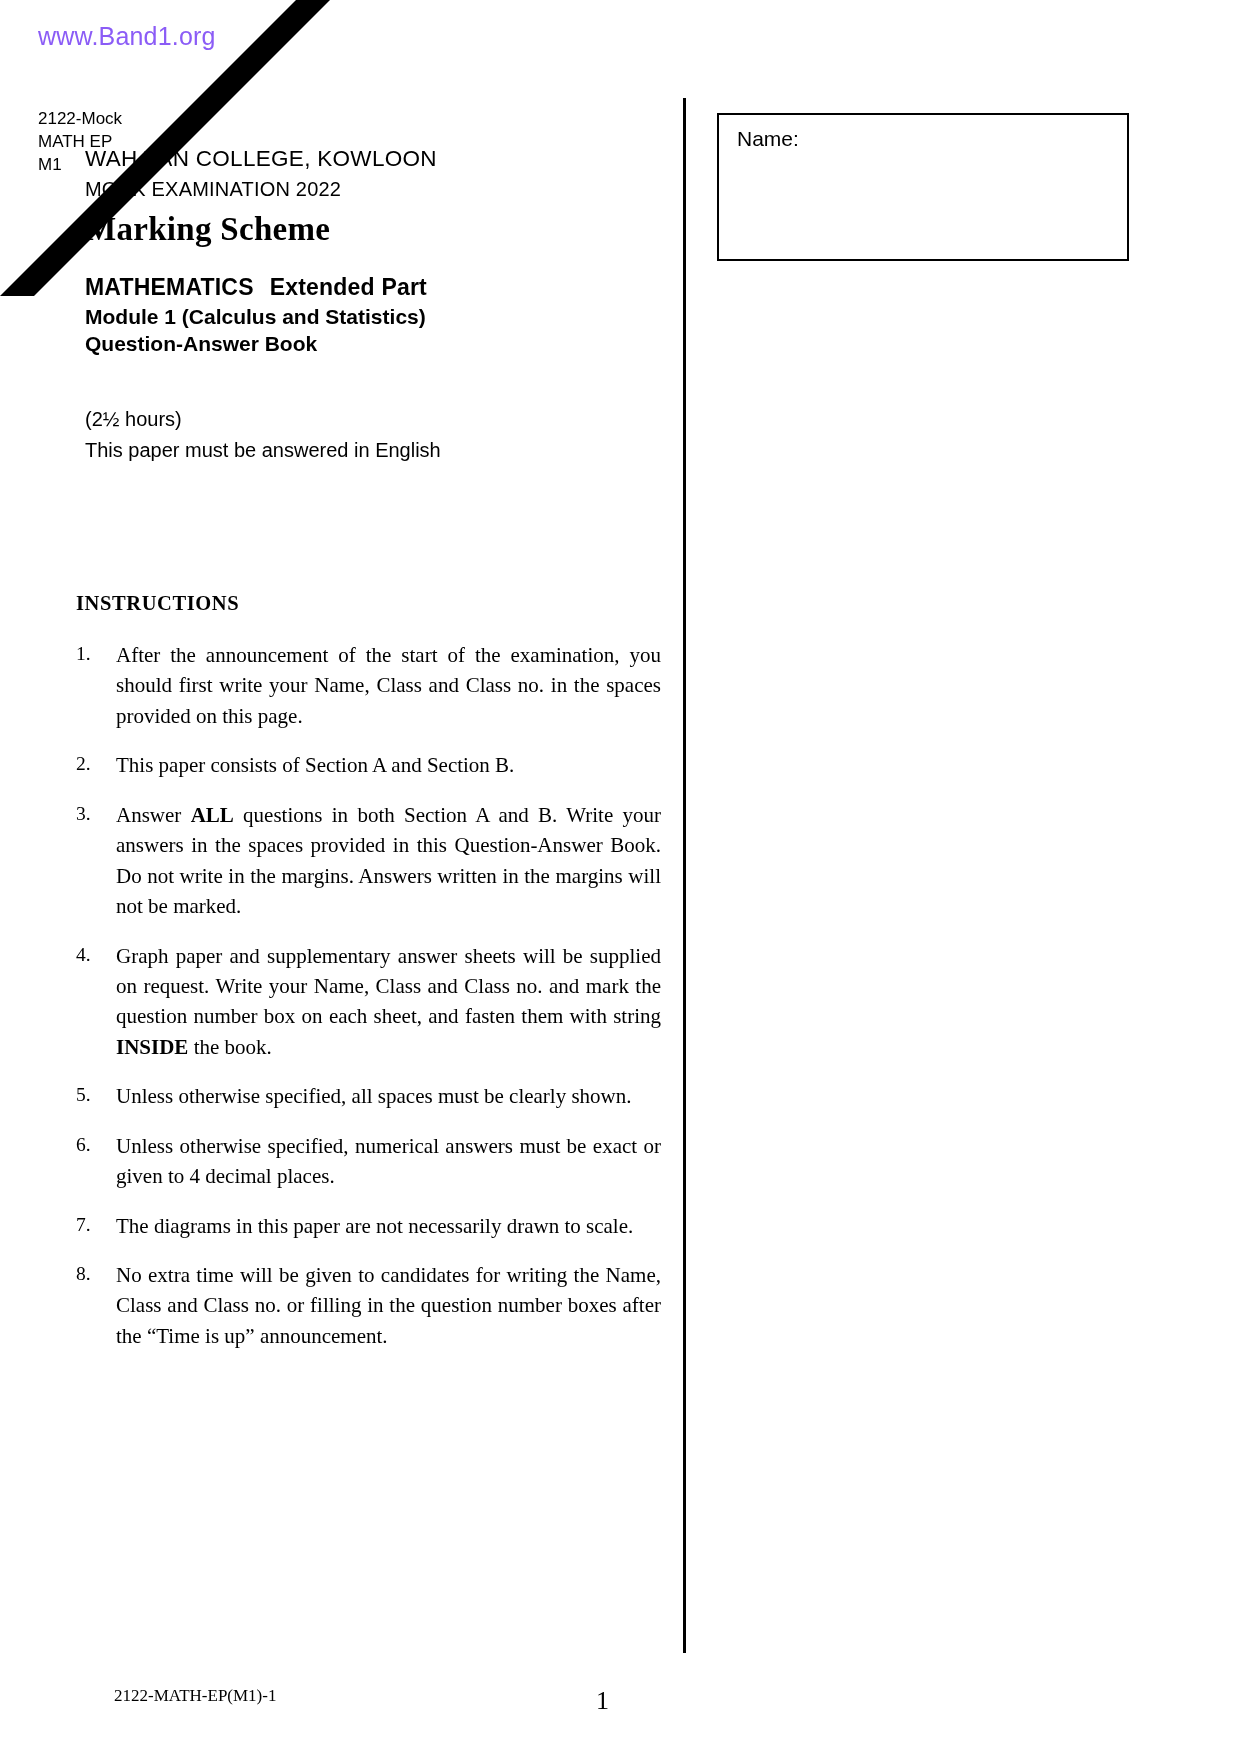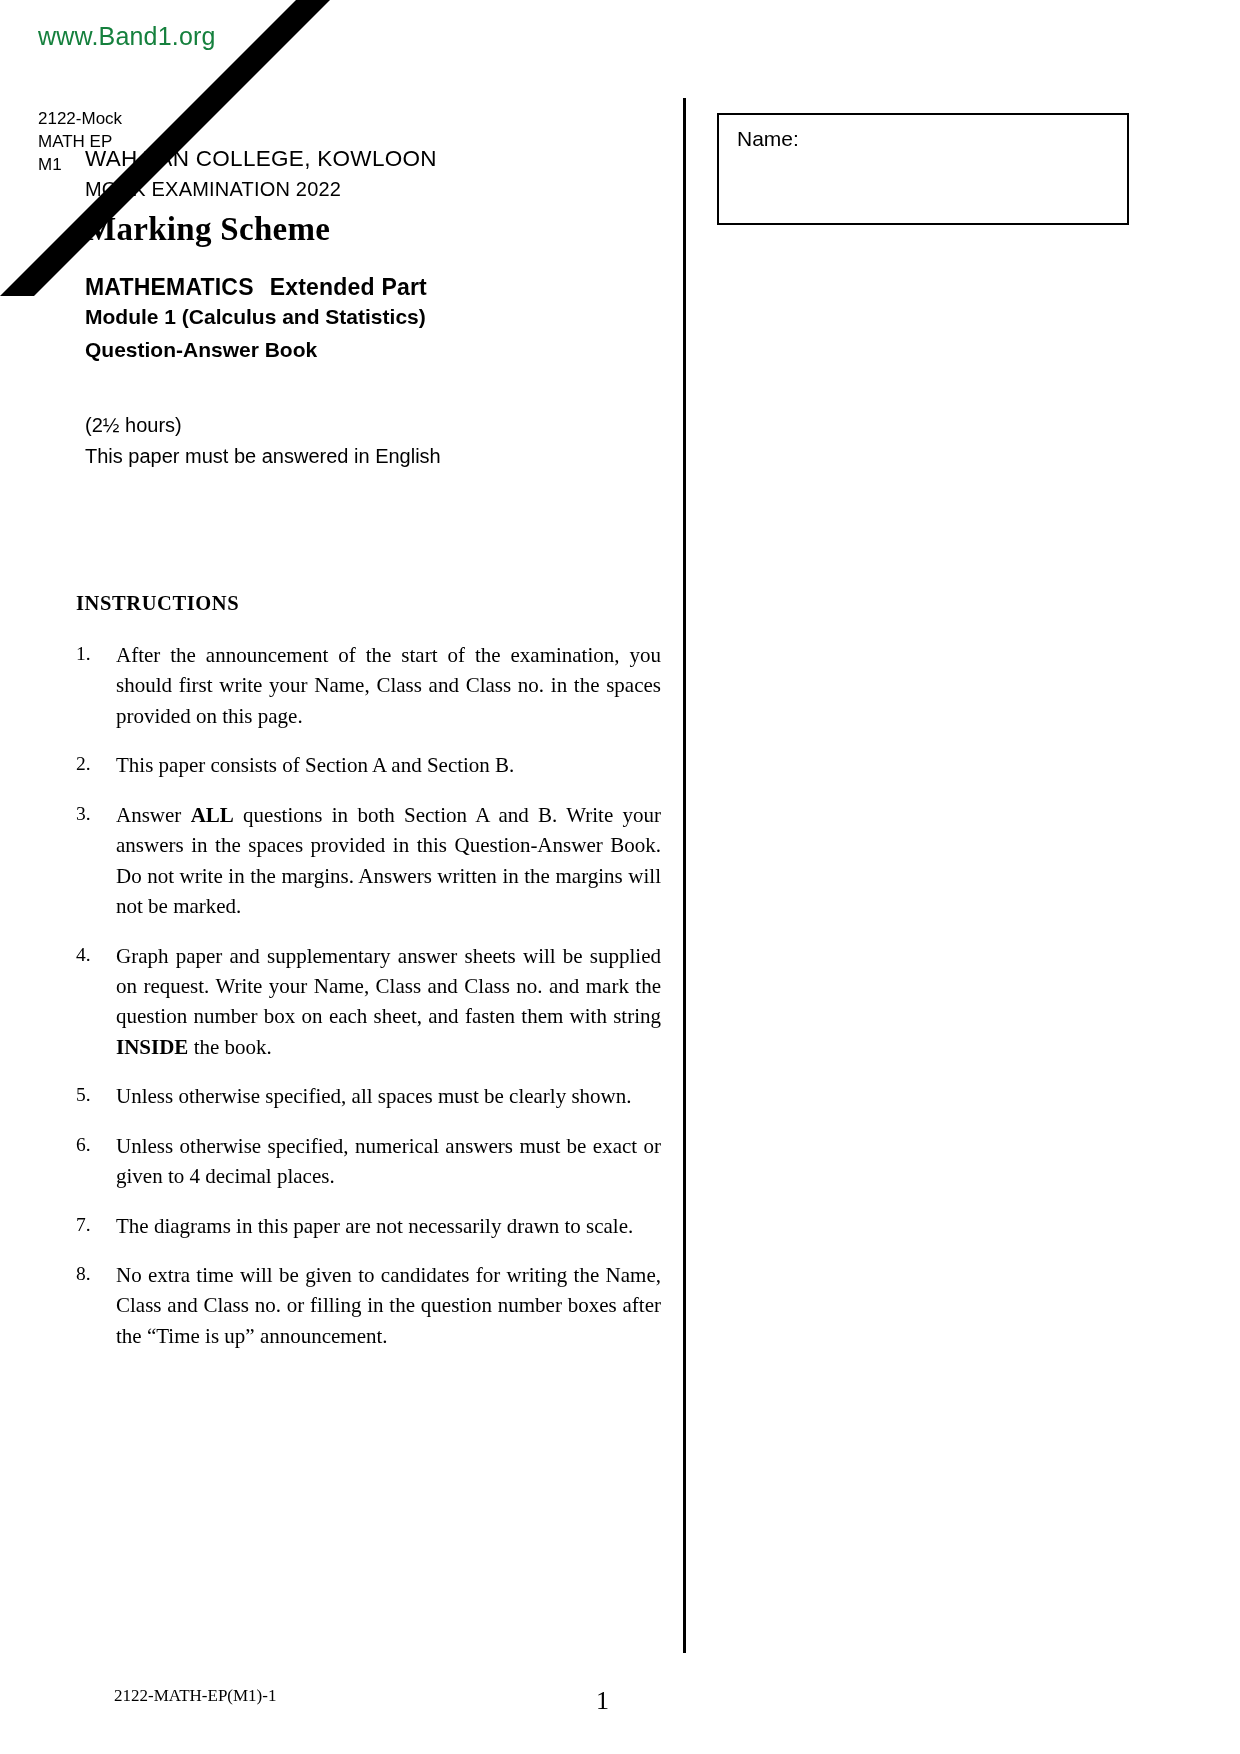--- a/index.html
+++ b/index.html
@@ -22,21 +22,21 @@
   }
 
   
   .site-tag {
     position: absolute;
     left: 38px;
     top: 22px;
     font-family: "Liberation Sans", sans-serif;
     font-size: 25px;
     letter-spacing: 0.2px;
-    color: #15803d;
+    color: #8b5cf6;
   }
   .corner-slash {
     position: absolute;
     left: 0px;
     top: 0px;
     width: 330px;
     height: 330px;
     pointer-events: none;
   }
 
@@ -97,21 +97,21 @@
   .module-line {
     font-family: "Liberation Sans", sans-serif;
     font-weight: bold;
     font-size: 21px;
     margin-top: 4px;
   }
   .qa-book-line {
     font-family: "Liberation Sans", sans-serif;
     font-weight: bold;
     font-size: 21px;
-    margin-top: 9px;
+    margin-top: 3px;
   }
   .duration {
     font-family: "Liberation Sans", sans-serif;
     font-size: 20px;
     margin-top: 52px;
   }
   .english-note {
     font-family: "Liberation Sans", sans-serif;
     font-size: 20px;
     margin-top: 8px;
@@ -151,21 +151,21 @@
     text-justify: inter-word;
   }
   .ins-text b { font-weight: bold; }
 
   
   .name-box {
     position: absolute;
     left: 717px;
     top: 113px;
     width: 412px;
-    height: 112px;
+    height: 148px;
     border: 2px solid #000;
     box-sizing: border-box;
   }
   .name-label {
     position: absolute;
     left: 18px;
     top: 12px;
     font-family: "Liberation Sans", sans-serif;
     font-size: 21px;
   }

